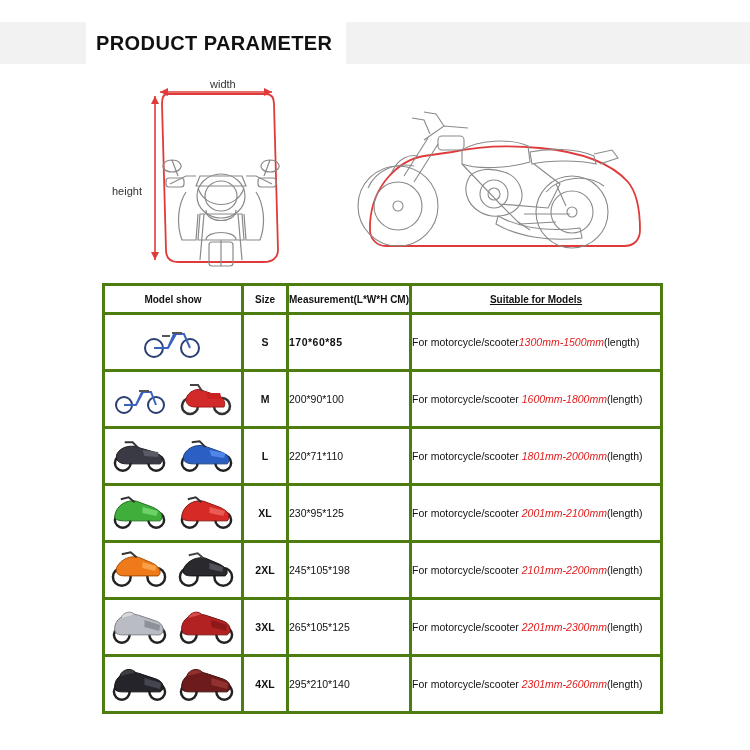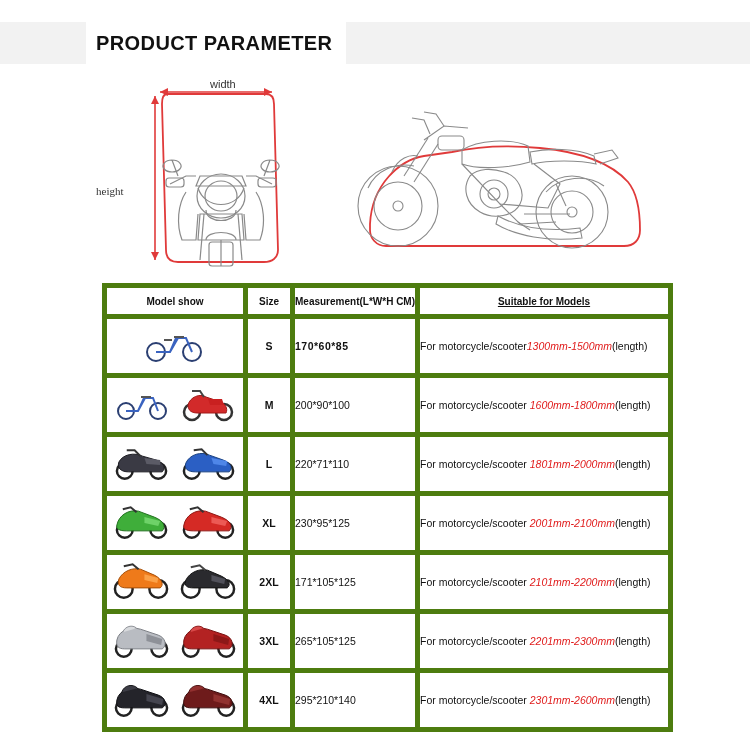--- a/index.html
+++ b/index.html
@@ -51,36 +51,36 @@
     height: 214px;
   }
   .illo svg { display: block; }
 
   .dim-label {
     position: absolute;
     font-size: 11px;
     color: #333;
   }
   .dim-width { left: 210px; top: 14px; }
-  .dim-height { left: 96px; top: 121px; font-family: Liberation Serif, serif; }
+  .dim-height { left: 112px; top: 121px; }
 
   
   .table-wrap {
     position: absolute;
     left: 102px;
     top: 283px;
     width: 546px;
   }
   table.spec {
     border-collapse: collapse;
     width: 546px;
     table-layout: fixed;
   }
   table.spec th, table.spec td {
-    border: 5px solid #4d7c0f;
+    border: 3px solid #4d7c0f;
     font-size: 10.5px;
     color: #111;
     padding: 0;
     vertical-align: middle;
   }
   table.spec thead th {
     height: 26px;
     font-weight: bold;
     text-align: center;
     font-size: 10px;
@@ -357,21 +357,21 @@
             <svg class="veh" width="62" height="38" viewBox="0 0 62 38">
               <circle cx="13" cy="26" r="9" fill="none" stroke="#222" stroke-width="2.5"></circle>
               <circle cx="48" cy="26" r="9" fill="none" stroke="#222" stroke-width="2.5"></circle>
               <path d="M8,17 C12,9 22,5 30,7 L44,13 C52,17 54,22 50,25 L16,25 C9,25 6,23 8,17 Z" fill="#2a2a2e" stroke="#111" stroke-width="1"></path>
               <path d="M28,7 L22,2 L13,4" stroke="#444" stroke-width="2" fill="none"></path>
               <path d="M34,12 L48,16 L47,21 L34,18 Z" fill="#51515a"></path>
             </svg>
           </div>
         </td>
         <td class="cell-size">2XL</td>
-        <td class="cell-meas">171*105*125</td>
+        <td class="cell-meas">245*105*198</td>
         <td class="cell-suit">
           <span>For motorcycle/scooter </span><span class="red">2101mm-2200mm</span><span>(length)</span>
         </td>
       </tr>
 
       <tr>
         <td class="cell-model">
           <div class="model-cell-inner">
             <svg class="veh" width="62" height="38" viewBox="0 0 62 38">
               <circle cx="13" cy="27" r="8" fill="none" stroke="#222" stroke-width="2.5"></circle>

